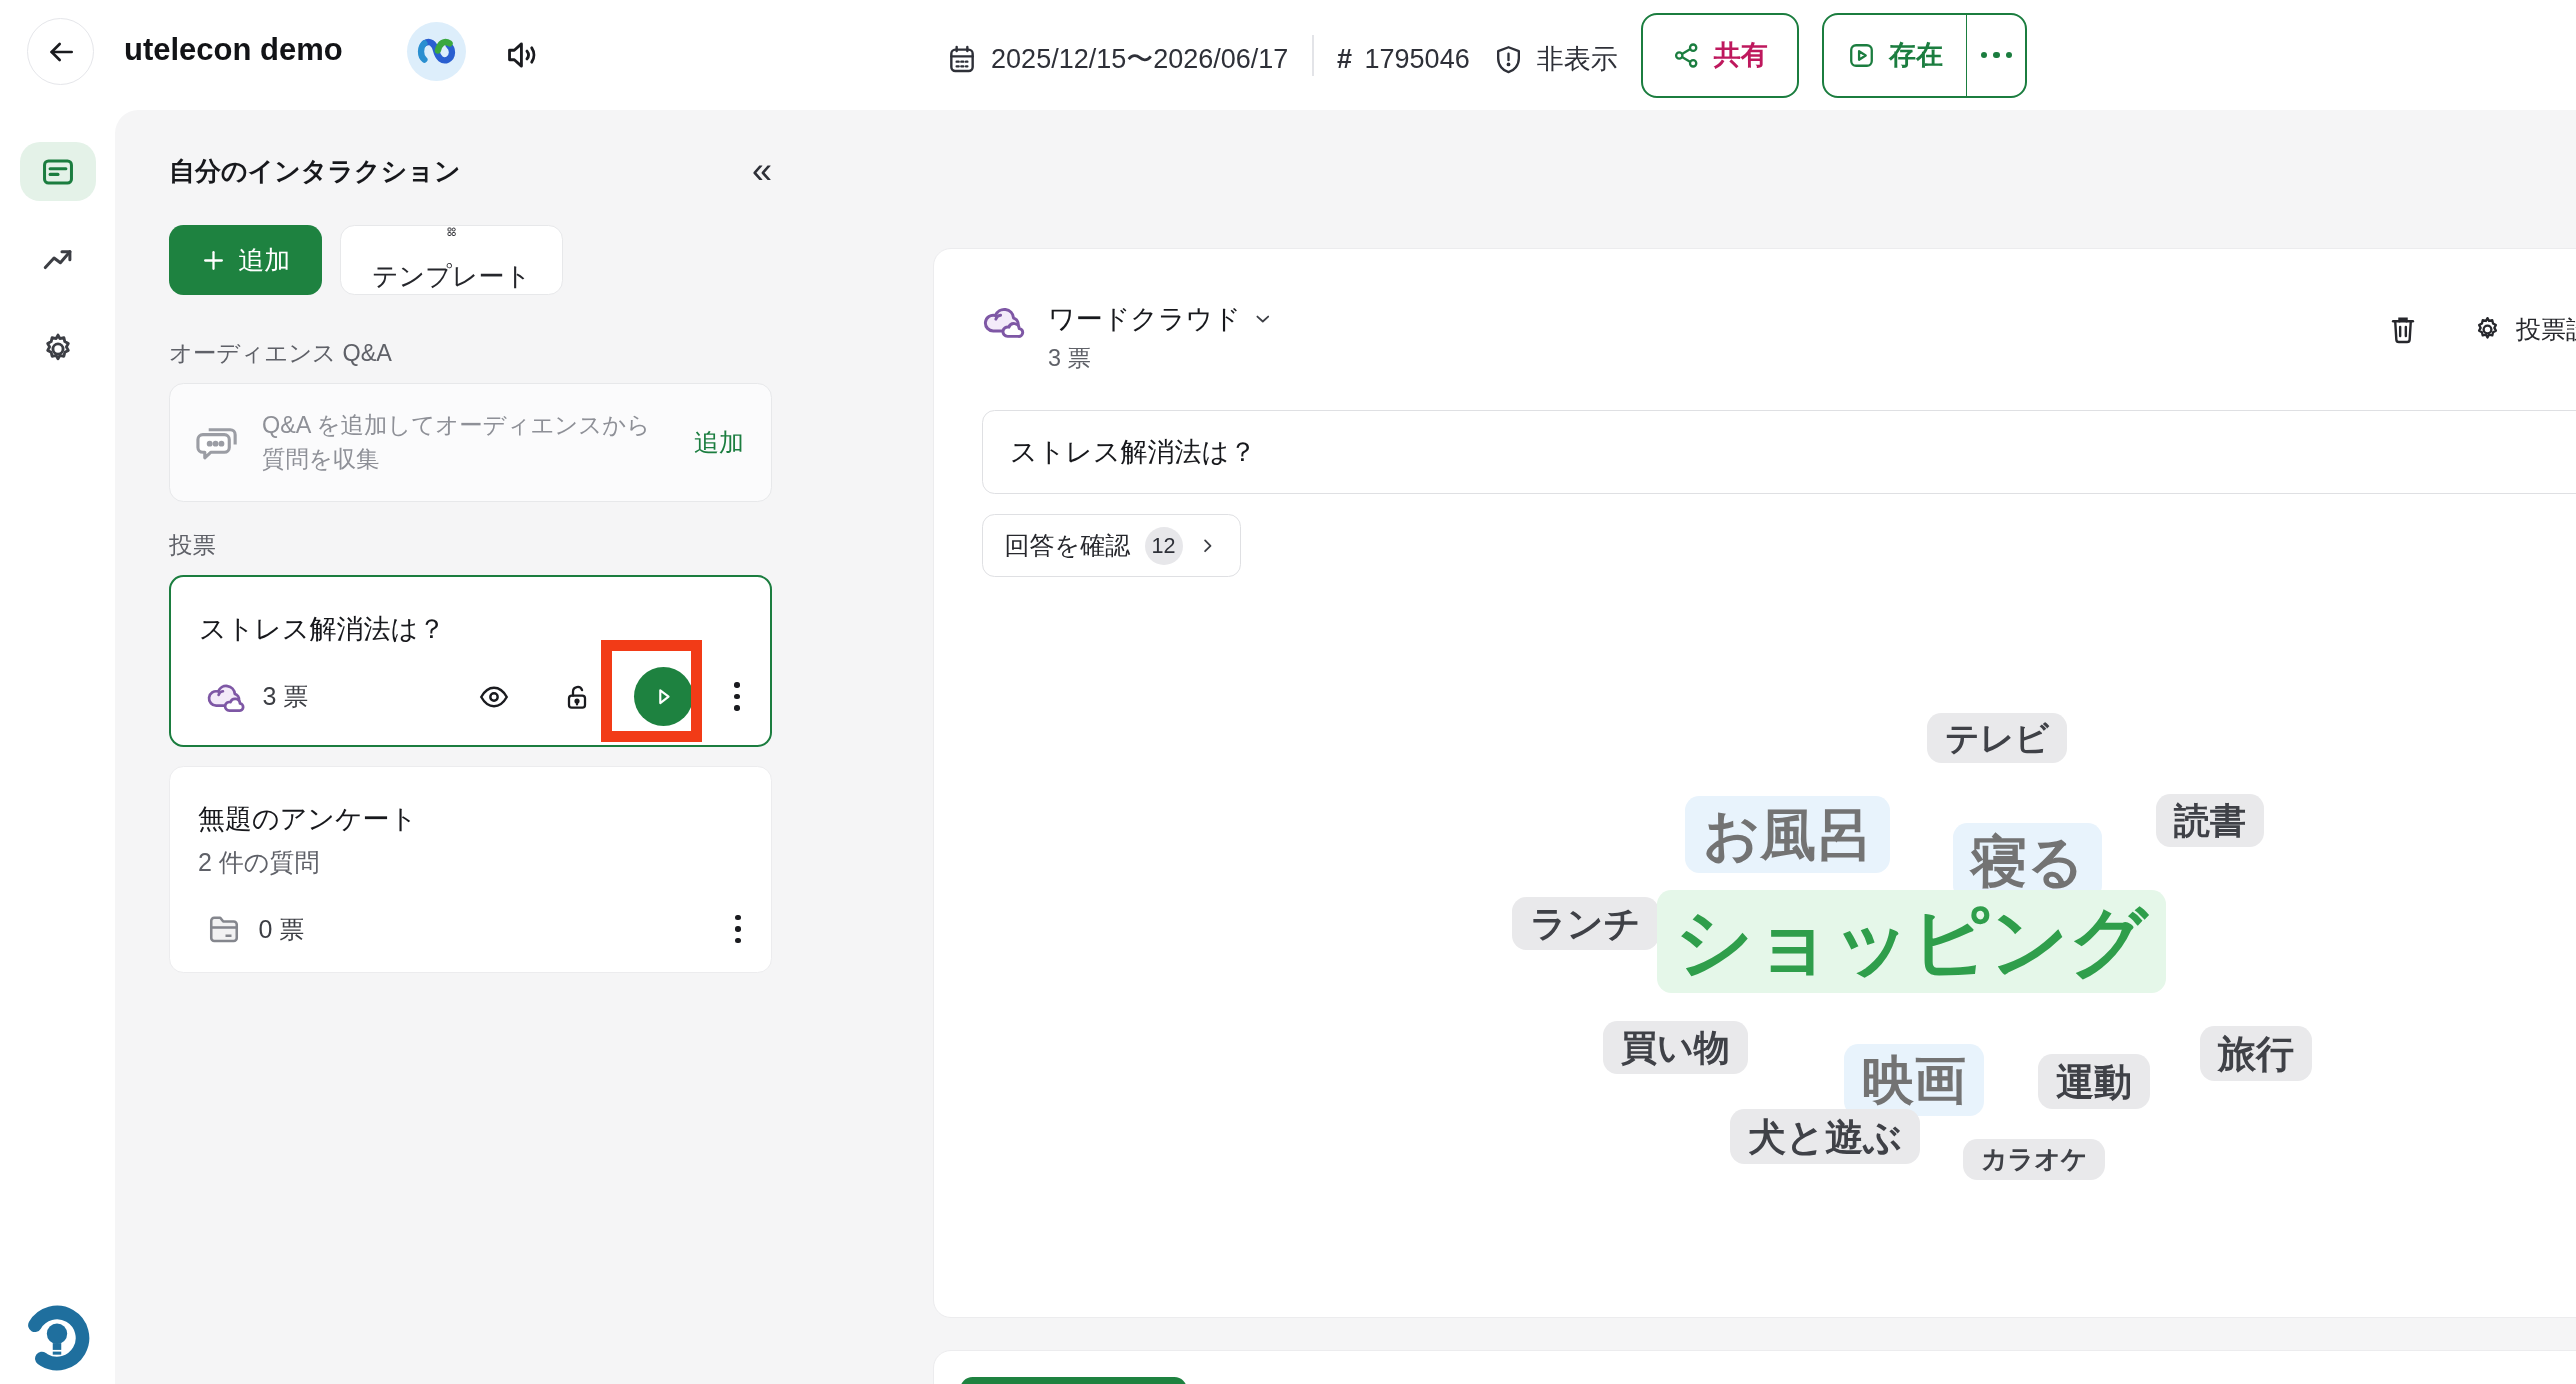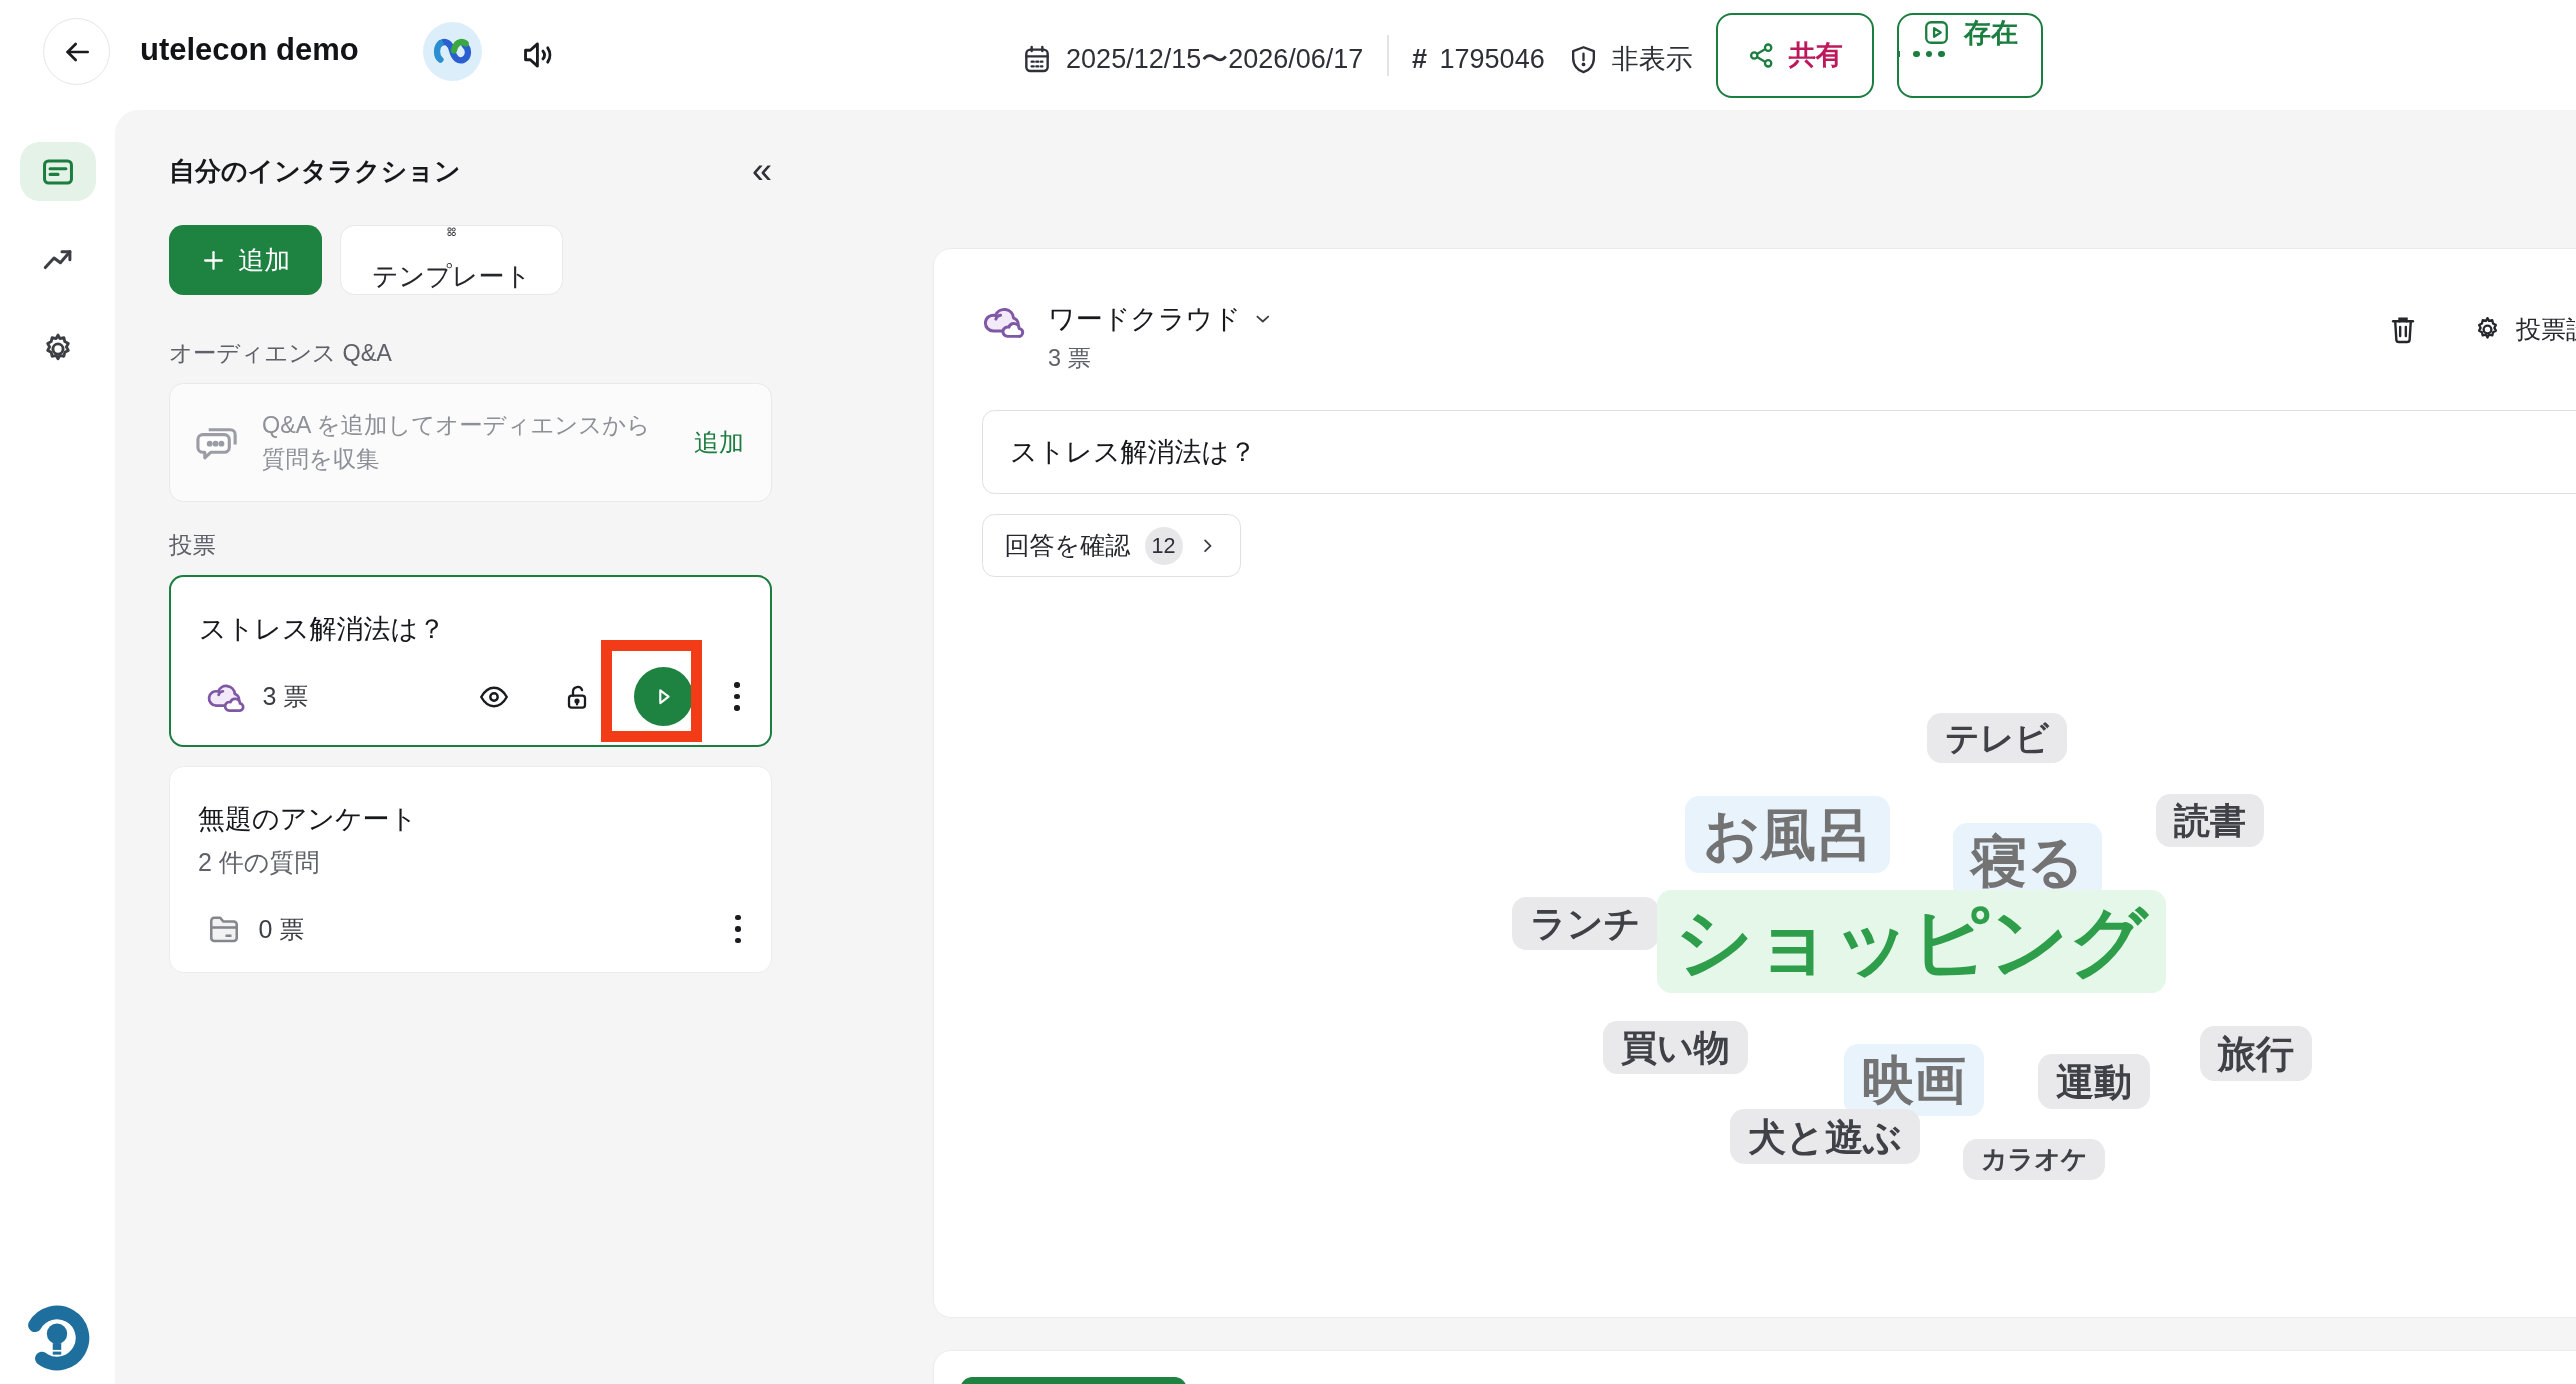--- a/index.html
+++ b/index.html
@@ -1,33 +1,33 @@
 <!DOCTYPE html>
 <html style="font-size:14.4px"><head>
 <meta charset="utf-8">
 <style>
   * { margin:0; padding:0; box-sizing:border-box; }
   html,body { width:2576px; height:1384px; overflow:hidden; background:#ffffff;
     font-family:"Liberation Sans","DejaVu Sans",sans-serif; color:#17181c; }
 
   
-  .header { position:absolute; left:16px; top:0; width:2040px; height:110px; background:#fff; z-index:5; }
+  .header { position:absolute; left:0; top:0; width:2040px; height:110px; background:#fff; z-index:5; }
   .back-btn { position:absolute; left:27px; top:18px; width:67px; height:67px; border:1.8px solid #e5e6ea;
     border-radius:50%; background:#fff; display:flex; align-items:center; justify-content:center; cursor:pointer; }
   .hdr-title { position:absolute; left:124px; top:32px; font-size:31px; font-weight:bold; color:#121316; }
   .webex-badge { position:absolute; left:407px; top:21.6px; width:59px; height:59px; border-radius:50%;
     background:#ddeefb; display:flex; align-items:center; justify-content:center; }
   .speaker { position:absolute; left:504px; top:36px; }
   .hdr-right { position:absolute; right:12.6px; top:0; height:110px; display:flex; align-items:center; gap:23.4px; }
   .hdr-meta { display:flex; align-items:center; gap:12.6px; font-size:27px; color:#2e3038;margin-top:8px; }
   .vdiv { width:1.8px; height:41px; background:#e3e4e8; }
   .btn-outline { display:flex; align-items:center; gap:12.6px; border:2.3px solid #1b7d3f; color:#be185d;
     background:#fff; border-radius:16px; height:85px; padding:0 29px; font-size:27px; font-weight:bold; cursor:pointer; }
   .split-btn { display:flex; align-items:stretch; border:2.3px solid #1b7d3f; border-radius:16px; height:85px;
-    overflow:hidden; background:#fff;flex-direction:column; }
+    overflow:hidden; background:#fff; }
   .split-main { display:flex; align-items:center; gap:12.6px; padding:0 23.4px; color:#1b7d3f; font-size:27px;
     font-weight:bold; cursor:pointer; }
   .split-more { display:flex; align-items:center; justify-content:center; width:59px; border-left:1.8px solid #1b7d3f;
     color:#1b7d3f; cursor:pointer; }
   .dots-h { display:flex; gap:6.3px; }
   .dots-h i { width:6.3px; height:6.3px; border-radius:50%; background:#1b7d3f; }
 
   
   .rail { position:absolute; left:0; top:110px; width:115px; bottom:0; background:#fff; z-index:4; }
   .rail-item { position:absolute; left:20px; width:76px; height:59px; border-radius:20px;

